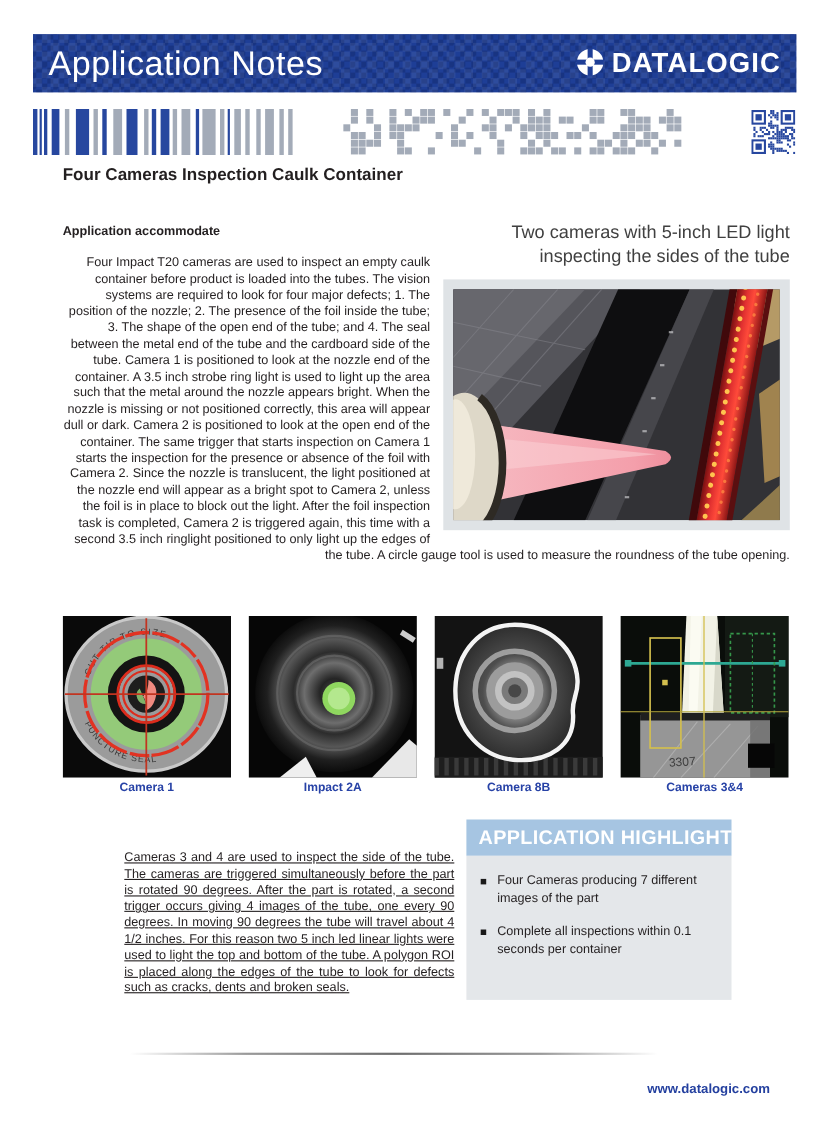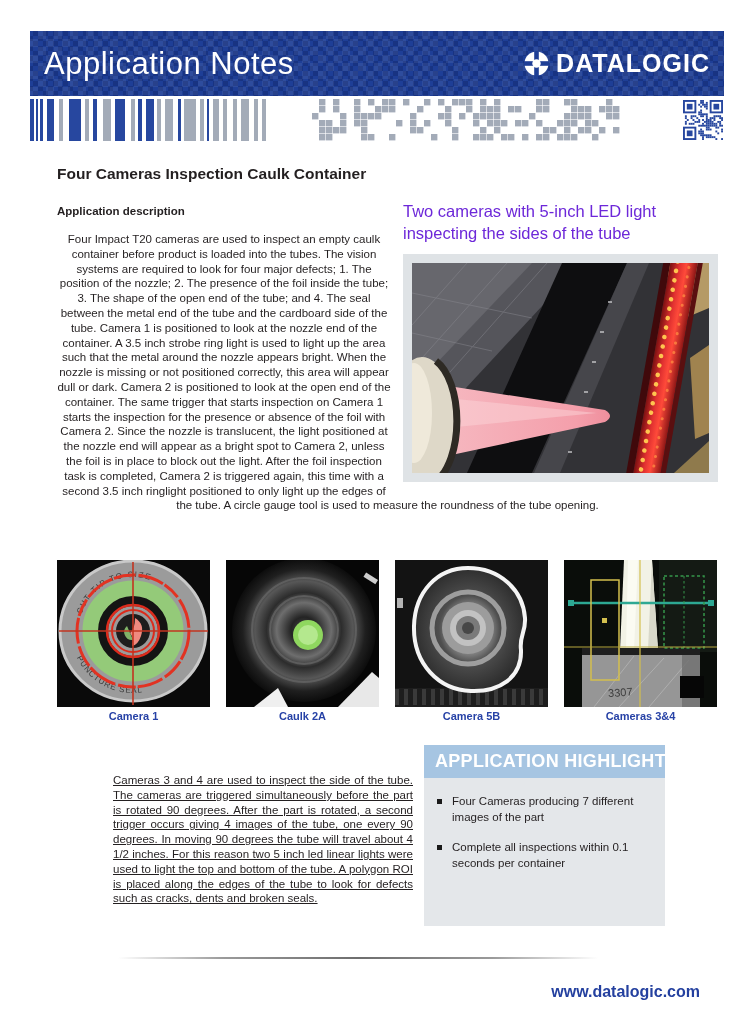--- a/index.html
+++ b/index.html
@@ -7,71 +7,71 @@
     --text-dark:#231f20; --caption-blue:#2742a6; --highlights-header-bg:#a6c5e2;
     --highlights-body-bg:#e4e7ea; --photo-panel-bg:#dfe3e6; --link-blue:#24409f;
   }
   *{margin:0;padding:0;box-sizing:border-box;}
   html,body{background:#ffffff;}
   body{font-family:"Liberation Sans",sans-serif;color:var(--text-dark);}
   .page{position:relative;width:755px;height:1021px;background:#fff;overflow:hidden;}
 
   
   .topbar{
-    position:absolute;left:30px;top:31px;width:694px;height:65px;
+    position:absolute;left:30px;top:31px;width:694px;height:53px;
     background-color:var(--header-blue);
     background-image:
       conic-gradient(rgba(255,255,255,.07) 25%,transparent 0 50%,rgba(255,255,255,.07) 0 75%,transparent 0),
       conic-gradient(rgba(5,15,60,.22) 25%,transparent 0 50%,rgba(5,15,60,.22) 0 75%,transparent 0);
     background-size:16px 16px,10px 10px;
     background-position:0 0,3px 5px;
     display:flex;align-items:center;justify-content:space-between;padding:4px 14px;
   }
   .topbar-title{color:#fff;font-size:31px;font-weight:300;letter-spacing:.5px;}
-  .brand{display:flex;align-items:center;gap:6px;}
+  .brand{display:flex;align-items:flex-start;gap:6px;}
   .brand-text{color:#fff;font-size:25px;font-weight:bold;letter-spacing:1px;}
 
   
   .codes{position:absolute;left:30px;top:99px;width:694px;height:42px;}
   .bars{position:absolute;left:0;top:0;height:42px;width:278px;display:flex;overflow:hidden;}
   .bars div{height:100%;flex:none;}
   .matrix{position:absolute;left:282px;top:0;}
   .qr{position:absolute;right:1px;top:1px;}
 
   
-  .doc-title{position:absolute;left:57px;top:165px;width:620px;font-size:15.5px;font-weight:bold;color:var(--text-dark);}
+  .doc-title{position:absolute;left:57px;top:151px;width:620px;font-size:15.5px;font-weight:bold;color:var(--text-dark);}
   .main-flow{position:absolute;left:57px;top:198px;width:661px;}
   .photo-block{float:right;width:315px;margin:0 0 8px 12px;}
-  .photo-caption{font-size:16.5px;line-height:22px;color:#6d28d9;margin:2px 0 10px 0;}
+  .photo-caption{font-size:16.5px;line-height:22px;text-align:right;color:#404040;margin:2px 0 10px 0;}
   .photo-panel{background:var(--photo-panel-bg);padding:9px;width:315px;}
   .photo-panel svg{display:block;}
   .section-heading{font-size:11.5px;font-weight:bold;margin:7px 0 15px 0;color:var(--text-dark);}
-  .body-text{font-size:11.5px;line-height:14.8px;color:var(--text-dark);text-align:center;}
+  .body-text{font-size:11.5px;line-height:14.8px;color:var(--text-dark);text-align:right;}
 
   
   .figures-row{position:absolute;left:57px;top:560px;width:660px;display:flex;justify-content:space-between;}
   .figures-row figure{width:153px;text-align:center;}
   .figures-row svg{display:block;}
   .fig-label{display:block;margin-top:3px;font-size:11px;font-weight:bold;color:var(--caption-blue);}
 
   
   .bottom-paragraph{position:absolute;left:113px;top:773px;width:300px;font-size:11.5px;line-height:14.8px;text-align:justify;color:var(--text-dark);text-decoration:underline;}
 
   
   .highlights{position:absolute;left:424px;top:745px;width:241px;height:196px;}
   .highlights-header{height:33px;line-height:33px;background:var(--highlights-header-bg);color:#fff;font-size:18px;font-weight:bold;letter-spacing:.3px;padding-left:11px;white-space:nowrap;overflow:hidden;}
-  .highlights-body{background:var(--highlights-body-bg);height:148px;padding:16px 25px 0 13px;}
+  .highlights-body{background:var(--highlights-body-bg);height:131px;padding:16px 25px 0 13px;}
   .hl-item{display:flex;gap:10px;margin-bottom:15px;}
   .hl-bullet{flex:none;width:5px;height:5px;background:#1a1a1a;margin-top:5px;}
   .hl-text{font-size:11.5px;line-height:15.5px;color:var(--text-dark);}
 
   
   .footer-rule{position:absolute;left:118px;top:957px;width:480px;height:2px;
     background:linear-gradient(90deg,rgba(130,130,130,0) 0%,#9a9a9a 22%,#6e6e6e 50%,#9a9a9a 78%,rgba(130,130,130,0) 100%);}
-  .footer-link{position:absolute;right:55px;top:983px;font-size:16px;font-weight:bold;color:var(--link-blue);text-decoration:none;}
+  .footer-link{position:absolute;right:55px;top:983px;font-size:12px;font-weight:bold;color:var(--link-blue);text-decoration:none;}
   svg text{font-family:"Liberation Sans",sans-serif;}
 </style>
 </head>
 <body>
 
 <div class="page">
 
   <header class="topbar">
     <div class="topbar-title">Application Notes</div>
     <div class="brand">
@@ -442,21 +442,21 @@
             <rect x="267" y="-20" width="5" height="255" fill="#5a0f10"></rect>
           </g>
           <path d="M30 122 L193 147 Q203 153 193 159 L30 194 Z" fill="url(#cone)"></path>
           <path d="M34 135 L185 150 L34 165 Z" fill="#fbd3d8" opacity=".5"></path>
           <ellipse cx="10" cy="158" rx="32" ry="64" fill="#ded8c8"></ellipse>
           <path d="M24 98 A32 64 0 0 1 24 218" stroke="#2e2a24" stroke-width="7" fill="none"></path>
           <ellipse cx="2" cy="150" rx="18" ry="50" fill="#efe9da"></ellipse>
         </svg>
       </div>
     </figure>
-    <h2 class="section-heading">Application description</h2>
+    <h2 class="section-heading">Application accommodate</h2>
     <p class="body-text">Four Impact T20 cameras are used to inspect an empty caulk container before product is loaded into the tubes. The vision systems are required to look for four major defects; 1. The position of the nozzle; 2. The presence of the foil inside the tube; 3. The shape of the open end of the tube; and 4. The seal between the metal end of the tube and the cardboard side of the tube. Camera 1 is positioned to look at the nozzle end of the container. A 3.5 inch strobe ring light is used to light up the area such that the metal around the nozzle appears bright. When the nozzle is missing or not positioned correctly, this area will appear dull or dark. Camera 2 is positioned to look at the open end of the container. The same trigger that starts inspection on Camera 1 starts the inspection for the presence or absence of the foil with Camera 2. Since the nozzle is translucent, the light positioned at the nozzle end will appear as a bright spot to Camera 2, unless the foil is in place to block out the light. After the foil inspection task is completed, Camera 2 is triggered again, this time with a second 3.5 inch ringlight positioned to only light up the edges of the tube. A circle gauge tool is used to measure the roundness of the tube opening.</p>
   </div>
 
   <div class="figures-row">
 
     <figure>
       <svg width="153" height="147" viewBox="0 0 153 147">
         <rect width="153" height="147" fill="#0a0a0a"></rect>
         <ellipse cx="76" cy="71" rx="73" ry="70" fill="#9b9b9b"></ellipse>
         <ellipse cx="76" cy="71" rx="73" ry="70" fill="none" stroke="#c9c9c9" stroke-width="3"></ellipse>
@@ -496,21 +496,21 @@
         <rect width="153" height="147" fill="#060606"></rect>
         <circle cx="78" cy="70" r="72" fill="url(#g2a)"></circle>
         <circle cx="78" cy="70" r="52" fill="none" stroke="#888888" stroke-width="2" opacity=".35"></circle>
         <circle cx="78" cy="70" r="34" fill="none" stroke="#999999" stroke-width="2" opacity=".3"></circle>
         <circle cx="82" cy="75" r="15" fill="#8fd75f"></circle>
         <circle cx="82" cy="75" r="10" fill="#b4e88e"></circle>
         <polygon points="28,147 52,128 62,147" fill="#efefef"></polygon>
         <polygon points="112,147 146,112 153,118 153,147" fill="#e8e8e8"></polygon>
         <rect x="138" y="16" width="14" height="5" fill="#cccccc" transform="rotate(32 145 18)"></rect>
       </svg>
-      <figcaption class="fig-label">Caulk 2A</figcaption>
+      <figcaption class="fig-label">Impact 2A</figcaption>
     </figure>
 
     <figure>
       <svg width="153" height="147" viewBox="0 0 153 147">
         <defs>
           <radialGradient id="g2b">
             <stop offset="0" stop-color="#6f6f6f"></stop>
               <stop offset=".18" stop-color="#545454"></stop>
             <stop offset=".35" stop-color="#8f8f8f"></stop>
               <stop offset=".55" stop-color="#4e4e4e"></stop>
@@ -522,21 +522,21 @@
         <rect y="128" width="153" height="19" fill="#1d1d1d"></rect>
         <line x1="0" y1="137" x2="153" y2="137" stroke="#3a3a3a" stroke-width="16" stroke-dasharray="4 5"></line>
         <path d="M73 8 C 105 8 128 30 130 58 C 131 72 124 76 126 90 C 127 118 104 132 76 131 C 44 130 18 104 19 66 C 20 32 42 8 73 8 Z" fill="url(#g2b)" stroke="#f4f4f4" stroke-width="4"></path>
         <circle cx="73" cy="68" r="36" fill="none" stroke="#b9b9b9" stroke-width="5" opacity=".75"></circle>
         <circle cx="73" cy="68" r="26" fill="#9c9c9c"></circle>
         <circle cx="73" cy="68" r="18" fill="#c2c2c2"></circle>
         <circle cx="73" cy="68" r="12" fill="#7a7a7a"></circle>
         <circle cx="73" cy="68" r="6" fill="#474747"></circle>
         <rect x="2" y="38" width="6" height="10" fill="#dddddd" opacity=".8"></rect>
       </svg>
-      <figcaption class="fig-label">Camera 5B</figcaption>
+      <figcaption class="fig-label">Camera 8B</figcaption>
     </figure>
 
     <figure>
       <svg width="153" height="147" viewBox="0 0 153 147">
         <rect width="153" height="147" fill="#0a0d0a"></rect>
         <rect x="95" y="0" width="58" height="92" fill="#141a14"></rect>
         <polygon points="60,0 88,0 94,90 56,90" fill="#f2f2e6"></polygon>
         <polygon points="64,0 74,0 70,90 62,90" fill="#fbfbf2"></polygon>
         <polygon points="88,0 94,90 84,90" fill="#d8d8ca"></polygon>
         <rect x="18" y="90" width="118" height="57" fill="#969696"></rect>

